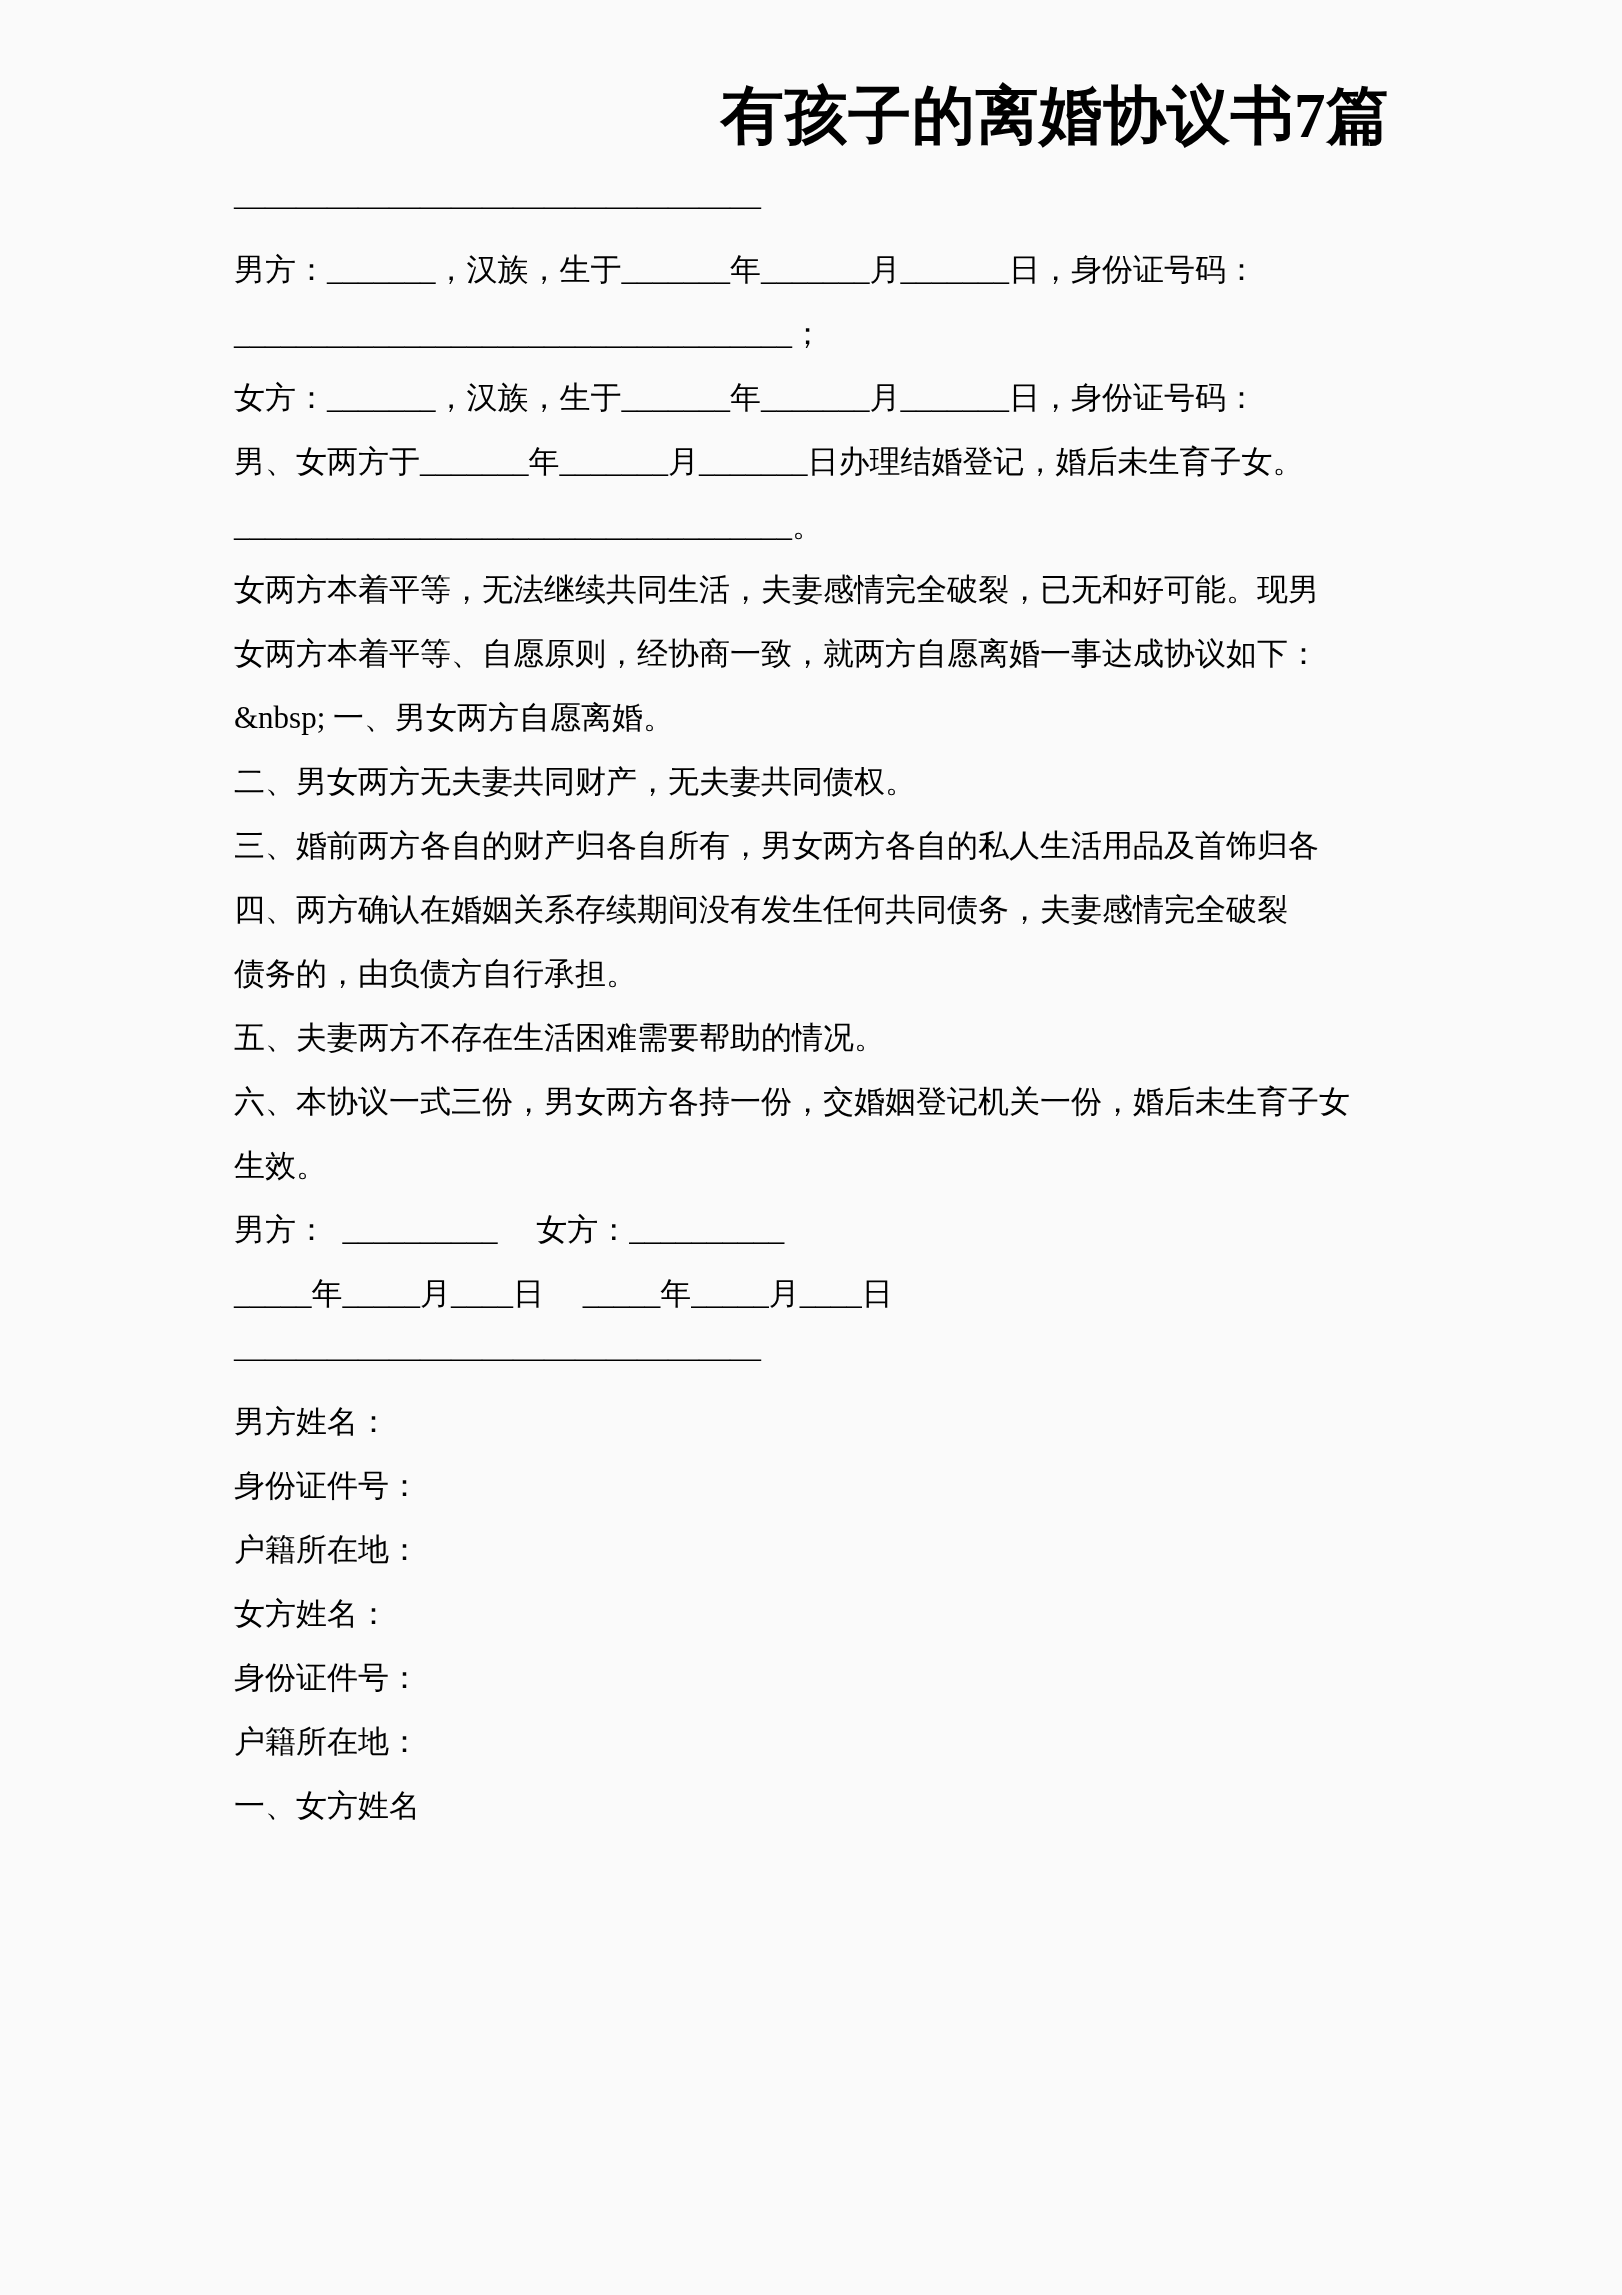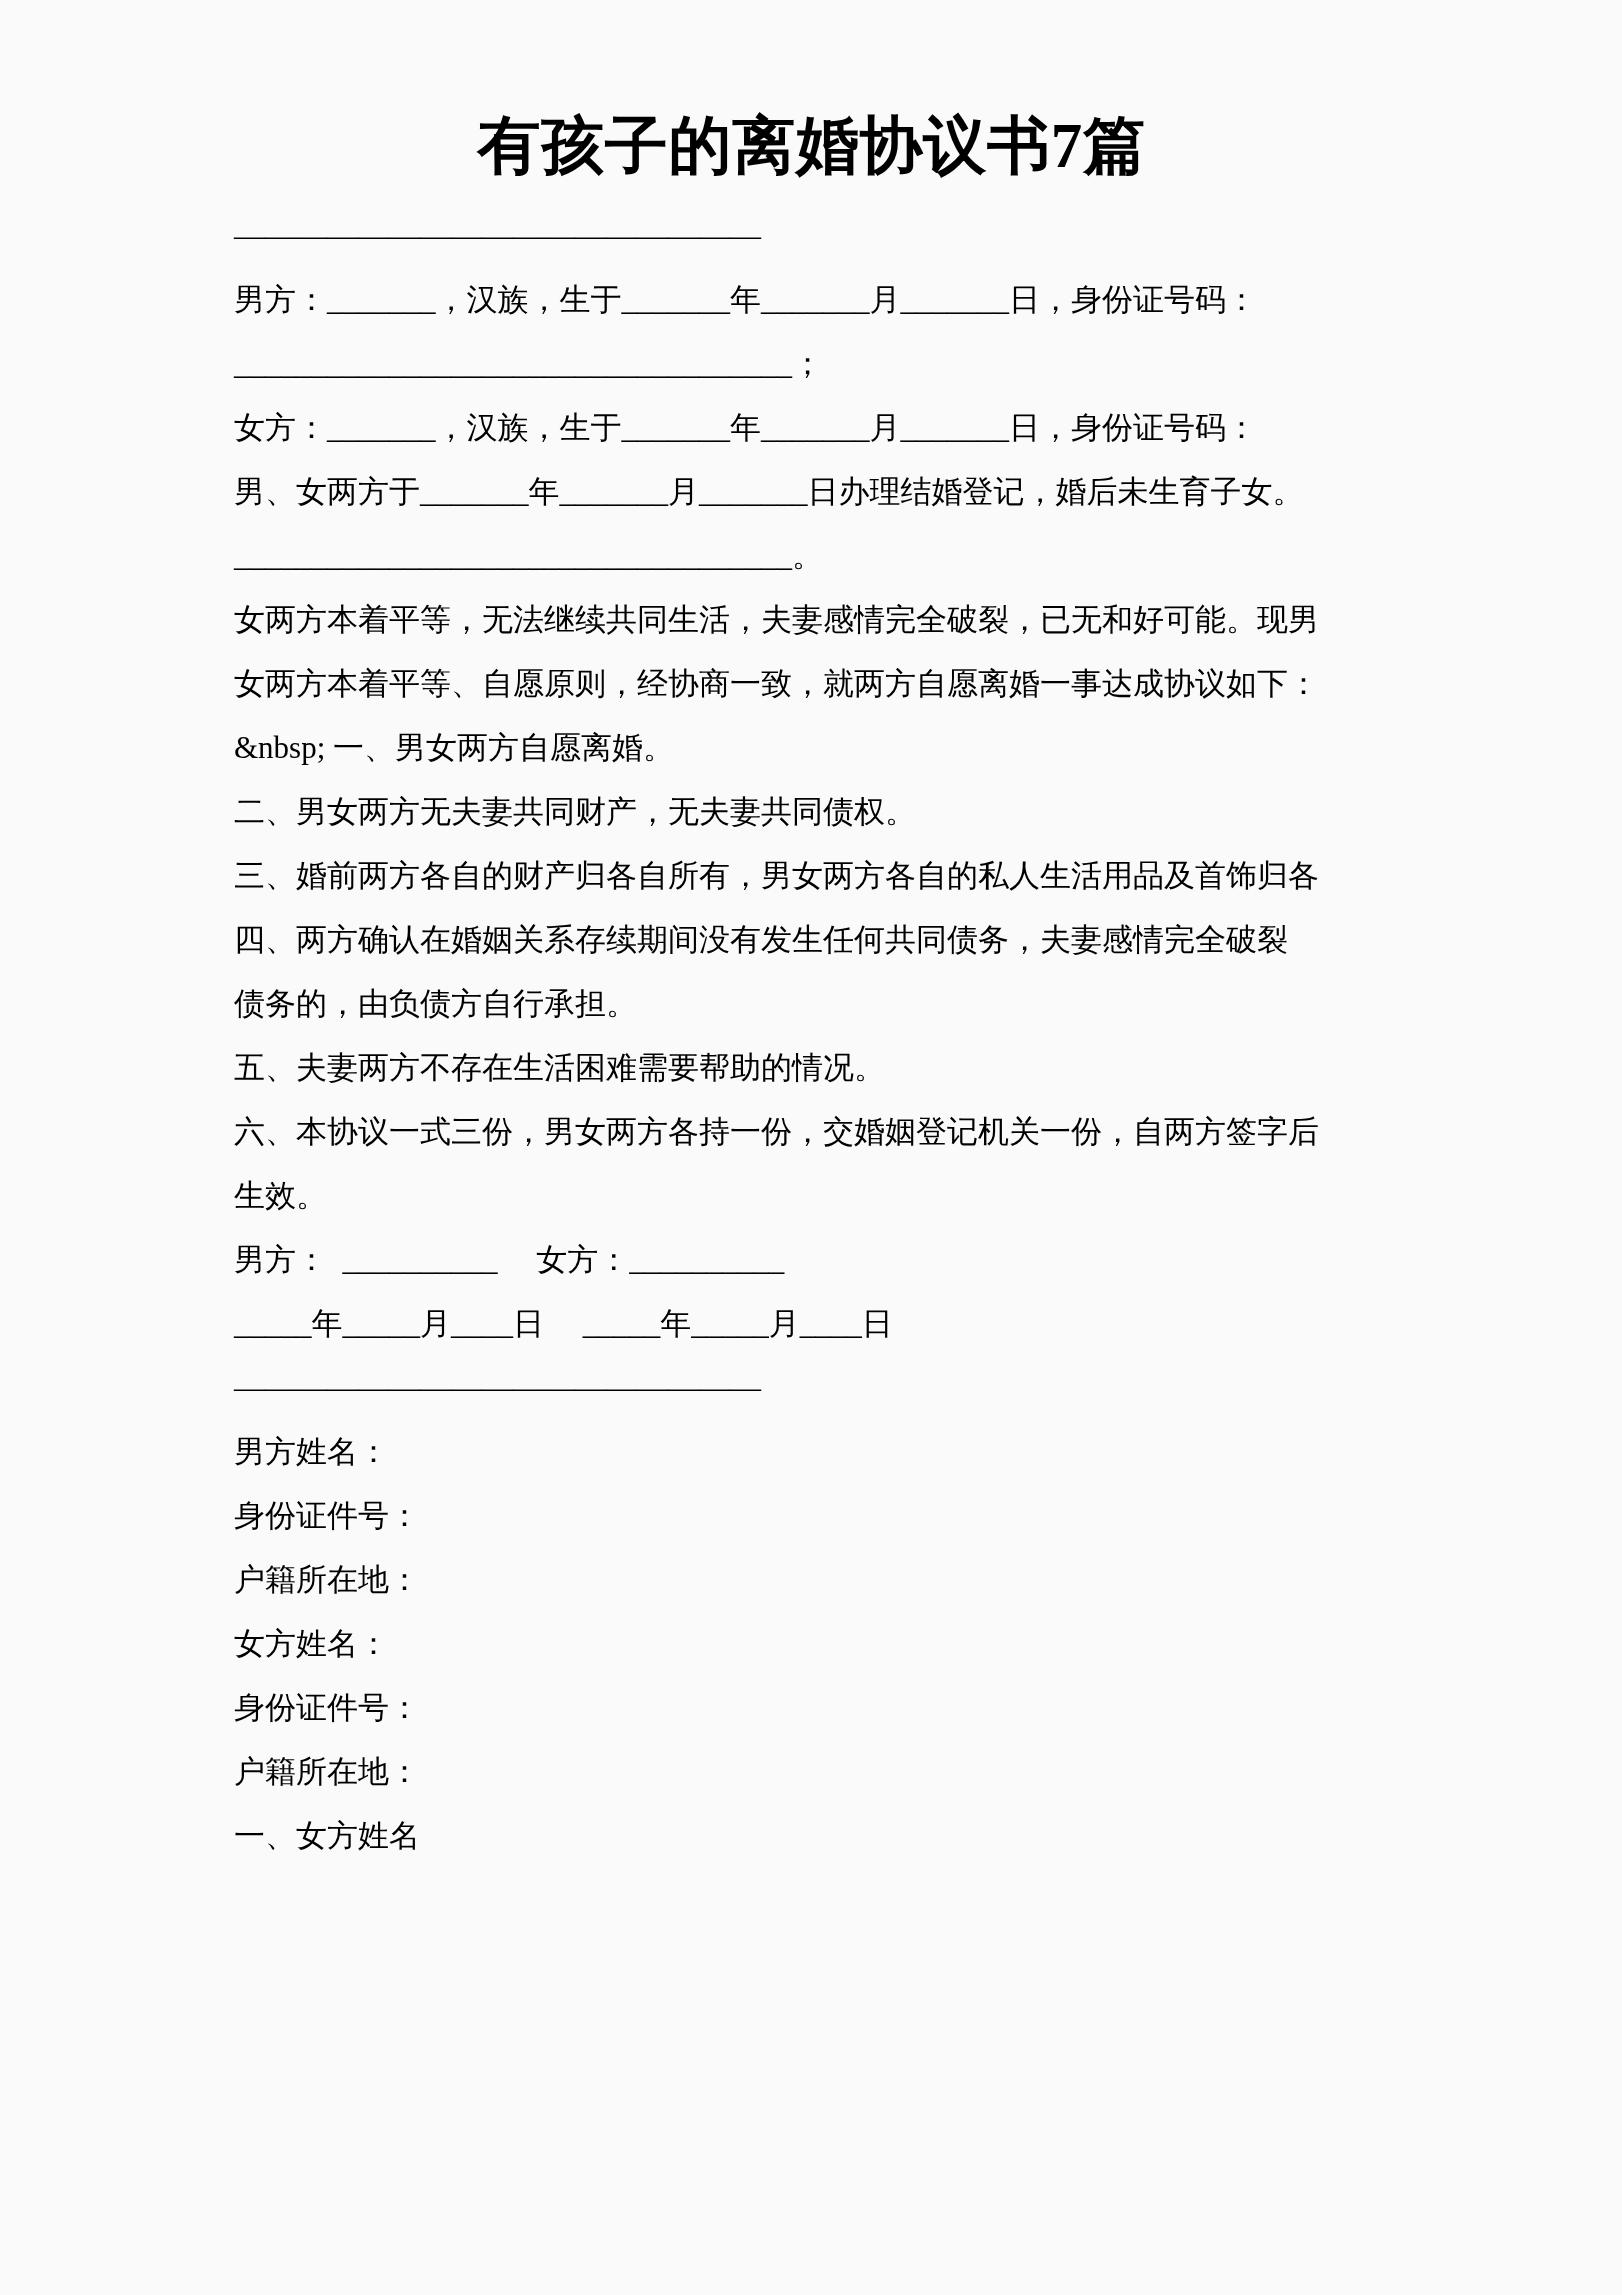--- a/index.html
+++ b/index.html
@@ -22,23 +22,23 @@
     left: 234px;
     top: 0;
     width: 1156px;
     color: #000000;
   }
   .doc-title {
     font-family: "Liberation Serif", "DejaVu Serif", serif;
     font-weight: bold;
     font-size: 63px;
     line-height: 68px;
-    text-align: center;
+    text-align: right;
     margin: 0;
-    padding-top: 112px;
+    padding-top: 82px;
     letter-spacing: 0.7px;
   }
   .line {
     font-family: "Liberation Serif", "DejaVu Serif", serif;
     font-size: 31px;
     line-height: 64px;
     margin: 0;
     white-space: pre-wrap;
     word-break: break-all;
     text-align: left;
@@ -60,21 +60,21 @@
     <p class="line">男、女两方于_______年_______月_______日办理结婚登记，婚后未生育子女。</p>
     <p class="line">____________________________________。</p>
     <p class="line">女两方本着平等，无法继续共同生活，夫妻感情完全破裂，已无和好可能。现男</p>
     <p class="line">女两方本着平等、自愿原则，经协商一致，就两方自愿离婚一事达成协议如下：</p>
     <p class="line">&amp;nbsp; 一、男女两方自愿离婚。</p>
     <p class="line">二、男女两方无夫妻共同财产，无夫妻共同债权。</p>
     <p class="line">三、婚前两方各自的财产归各自所有，男女两方各自的私人生活用品及首饰归各</p>
     <p class="line">四、两方确认在婚姻关系存续期间没有发生任何共同债务，夫妻感情完全破裂</p>
     <p class="line">债务的，由负债方自行承担。</p>
     <p class="line">五、夫妻两方不存在生活困难需要帮助的情况。</p>
-    <p class="line">六、本协议一式三份，男女两方各持一份，交婚姻登记机关一份，自两方签字后</p>
+    <p class="line">六、本协议一式三份，男女两方各持一份，交婚姻登记机关一份，婚后未生育子女</p>
     <p class="line">生效。</p>
     <p class="line">男方：  __________　 女方：__________</p>
     <p class="line">_____年_____月____日　 _____年_____月____日</p>
     <p class="line">—————————————————</p>
     <p class="line">男方姓名：</p>
     <p class="line">身份证件号：</p>
     <p class="line">户籍所在地：</p>
     <p class="line">女方姓名：</p>
     <p class="line">身份证件号：</p>
     <p class="line">户籍所在地：</p>

